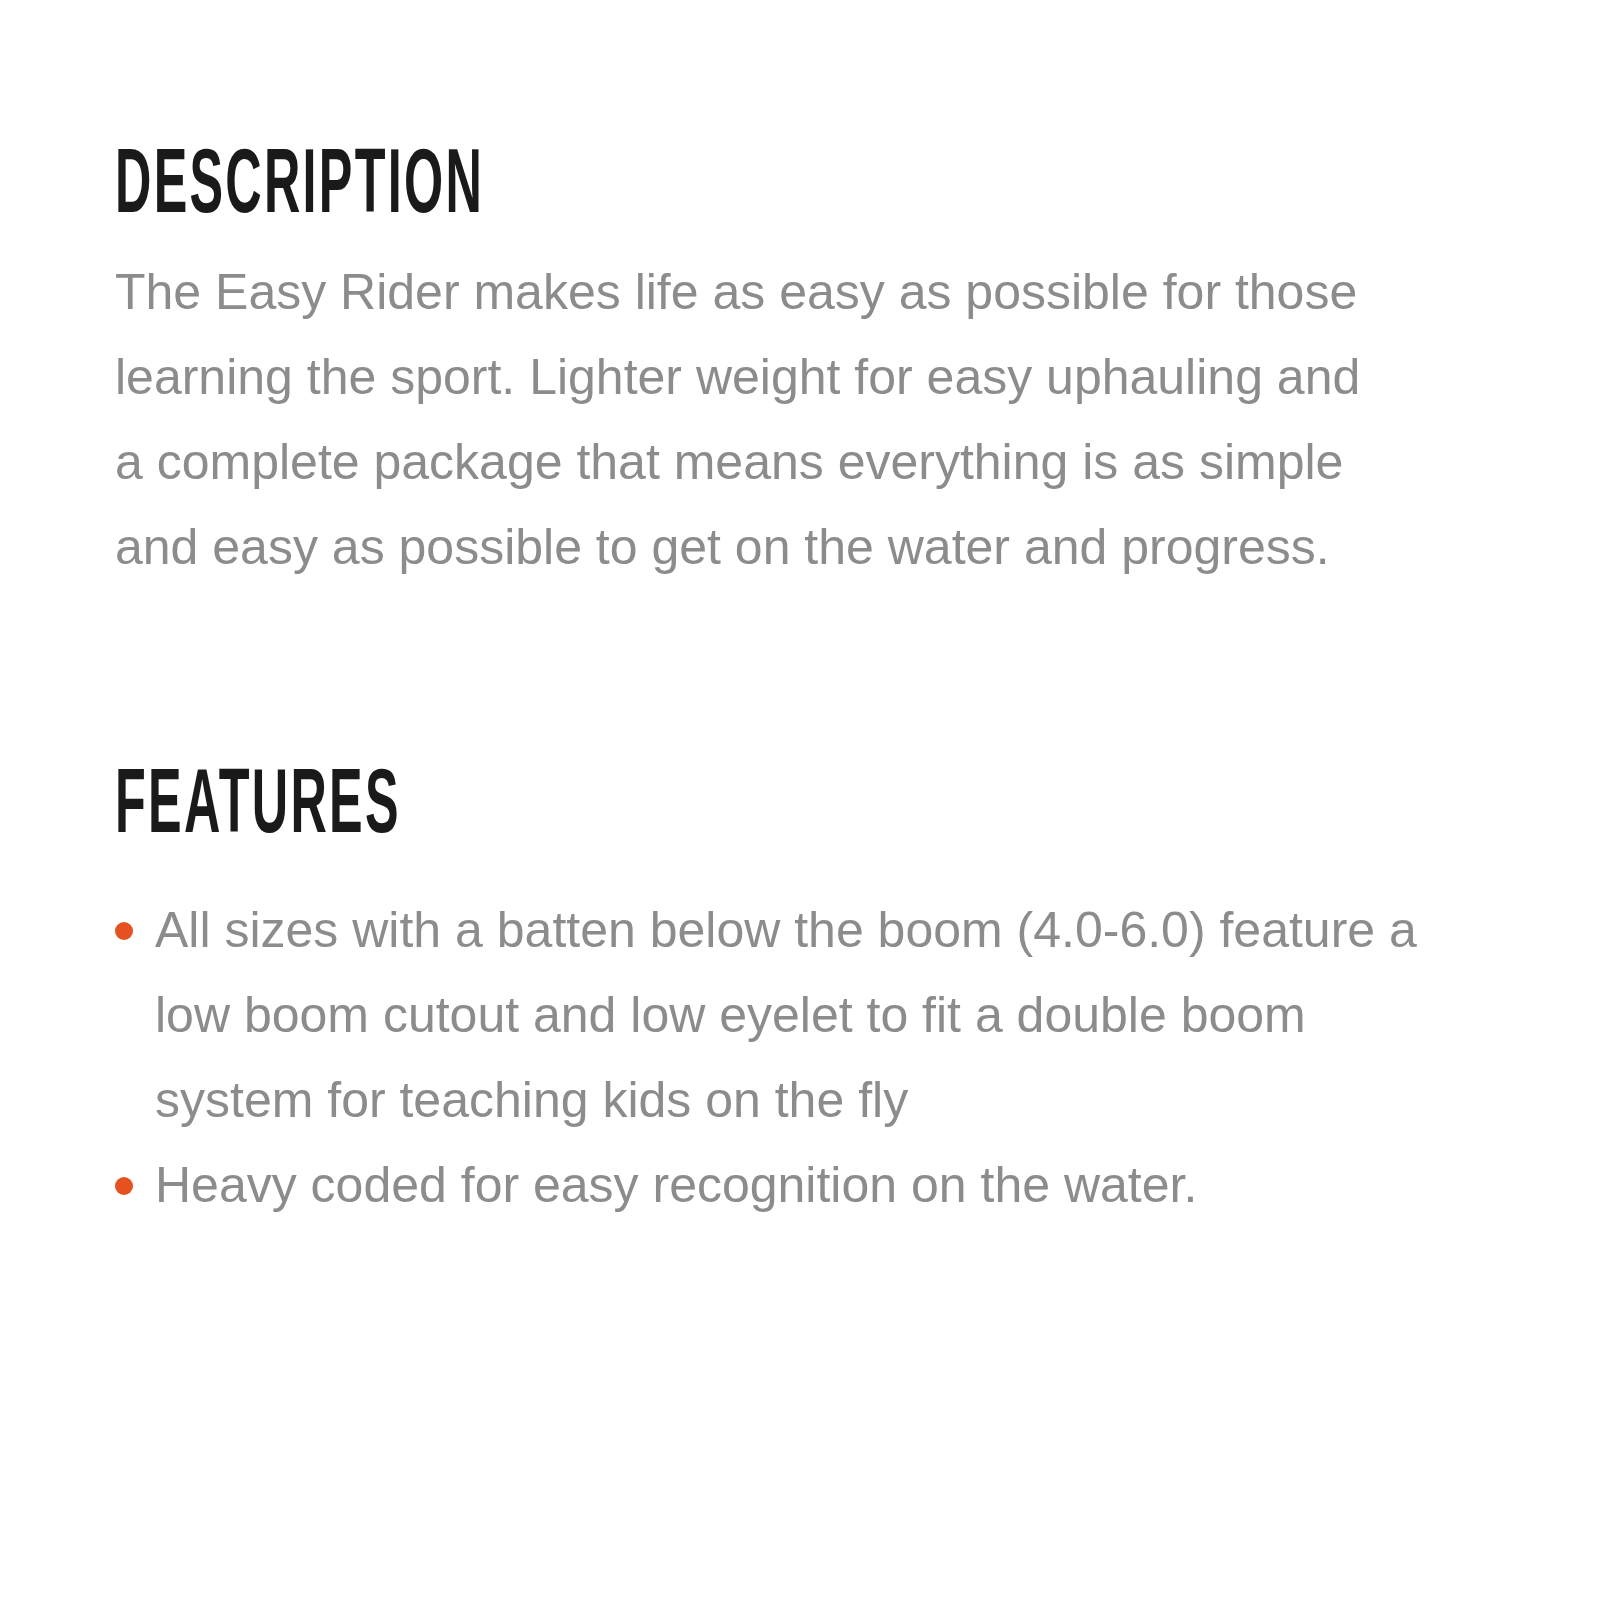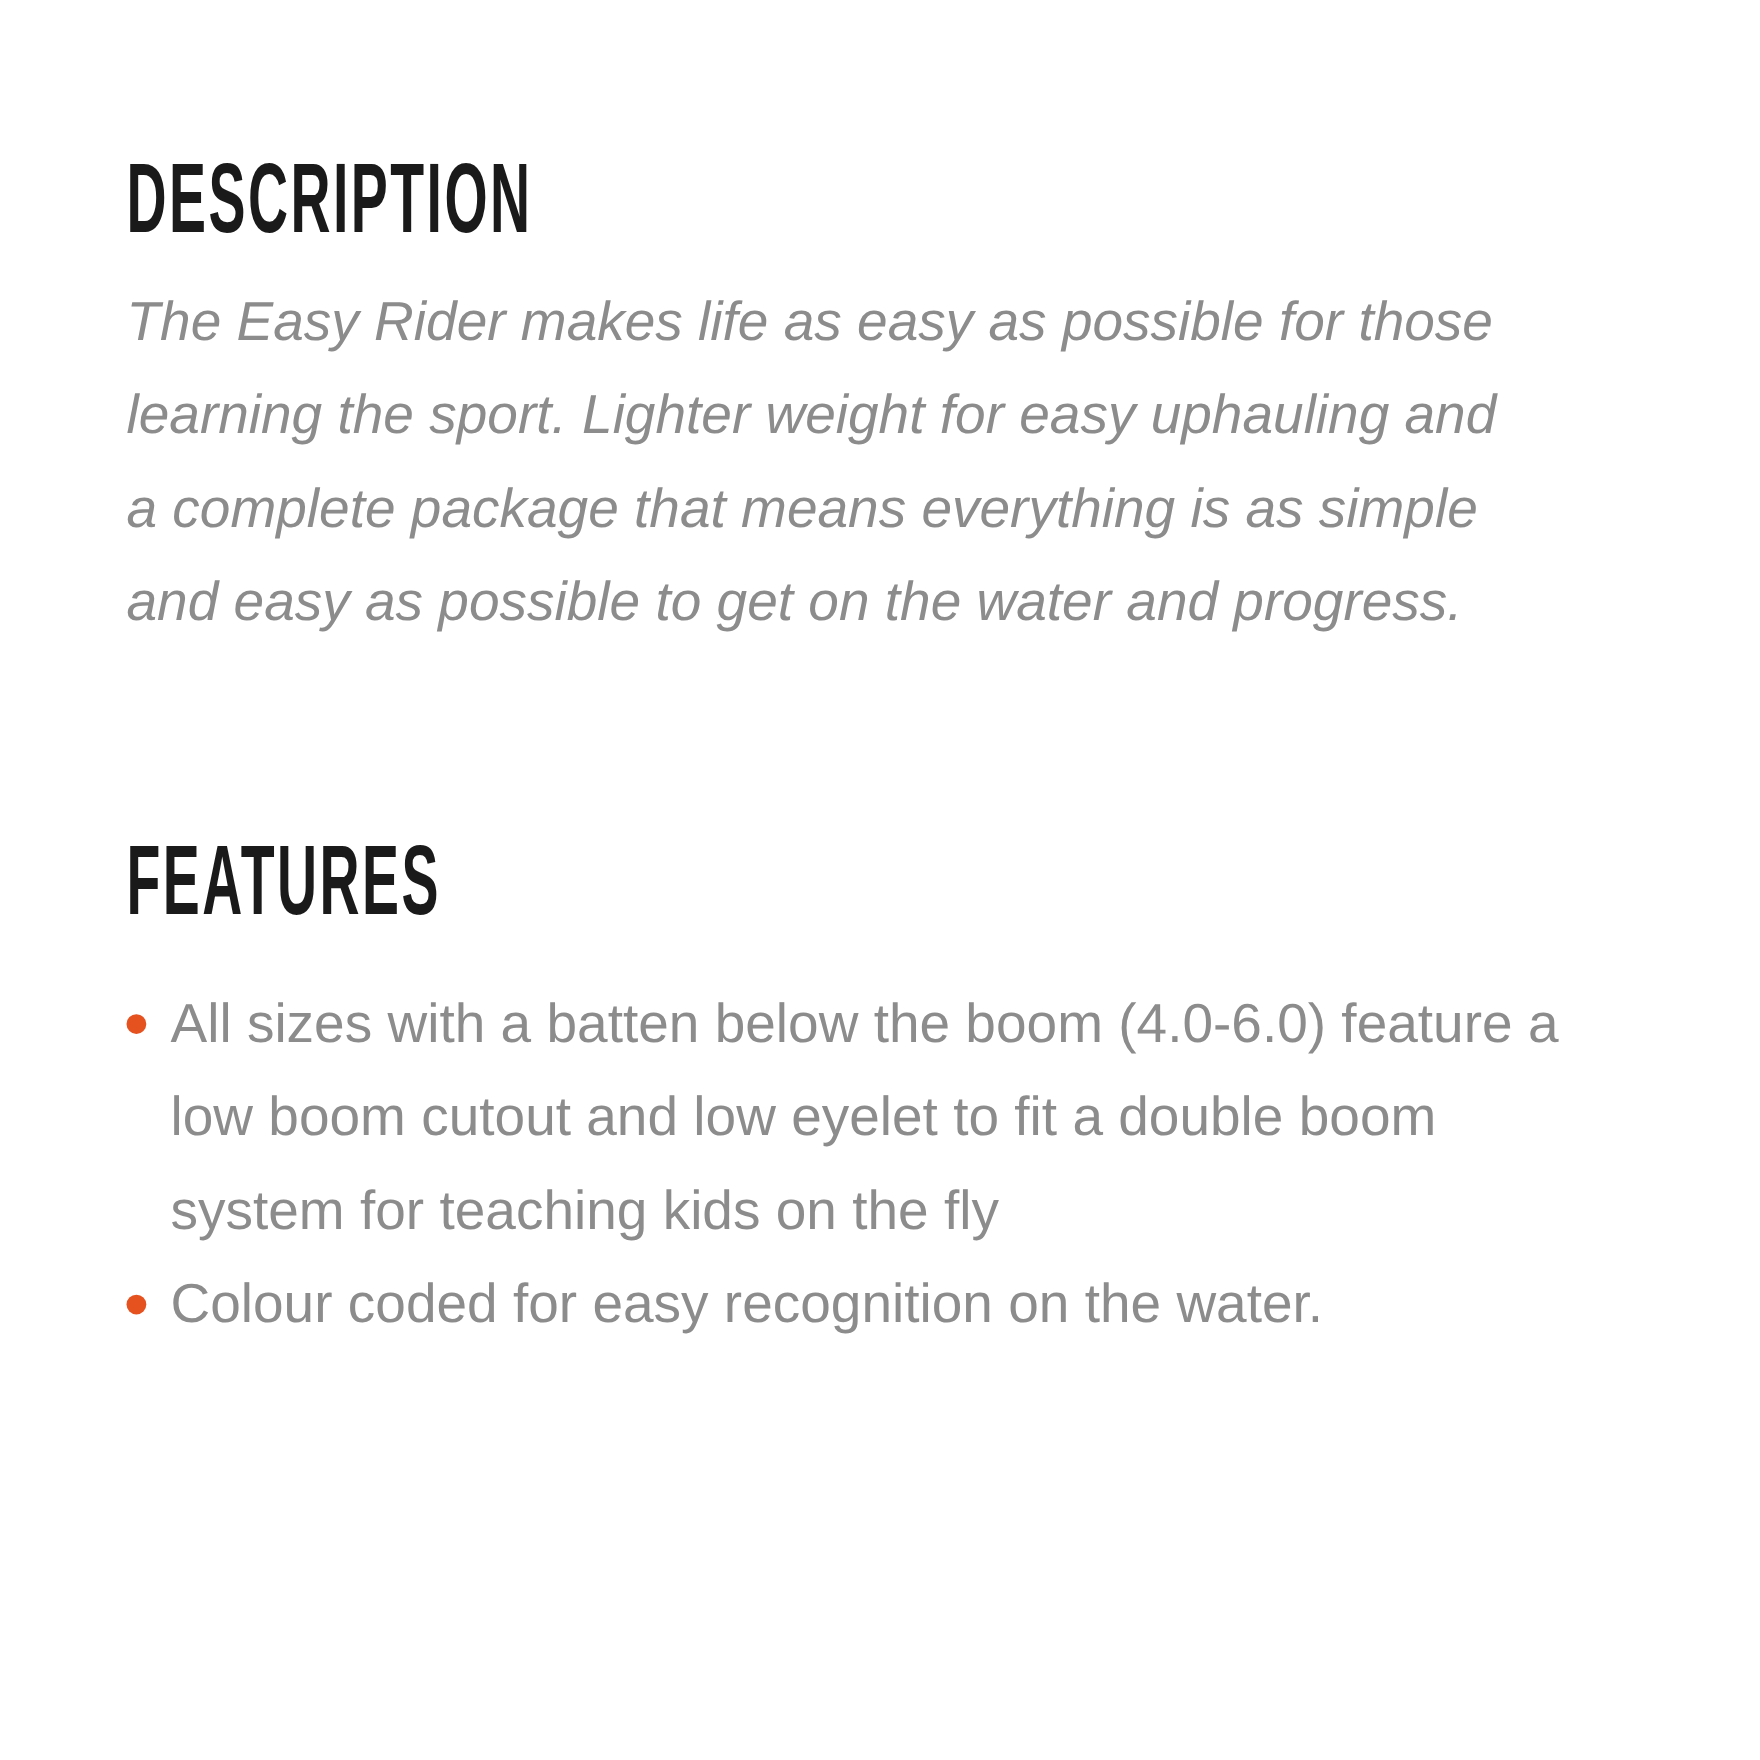--- a/index.html
+++ b/index.html
@@ -40,21 +40,20 @@
   .features-block .section-heading {
     margin-top: 166px;
   }
   .body-text {
     margin: 24px 0 0 0;
     max-width: 1270px;
     font-size: 50px;
     line-height: 85px;
     font-weight: 400;
     color: var(--body-color);
-    font-style: italic;
   }
   ul.features-list {
     list-style: none;
     margin: 42px 0 0 0;
     padding: 0;
     max-width: 1320px;
   }
   ul.features-list li {
     position: relative;
     padding-left: 40px;
@@ -88,20 +87,20 @@
       <h2 class="section-heading">FEATURES</h2>
       <ul class="features-list">
 
           <li>
             <span class="bullet-dot"></span>
             <span>All sizes with a batten below the boom (4.0-6.0) feature a low boom cutout and low eyelet to fit a double boom system for teaching kids on the fly</span>
           </li>
 
           <li>
             <span class="bullet-dot"></span>
-            <span>Colour coded for easy recognition on the water.</span>
+            <span>Heavy coded for easy recognition on the water.</span>
           </li>
 
         </ul>
     </section>
 
   </div>
 </div>
 
 </body></html>

